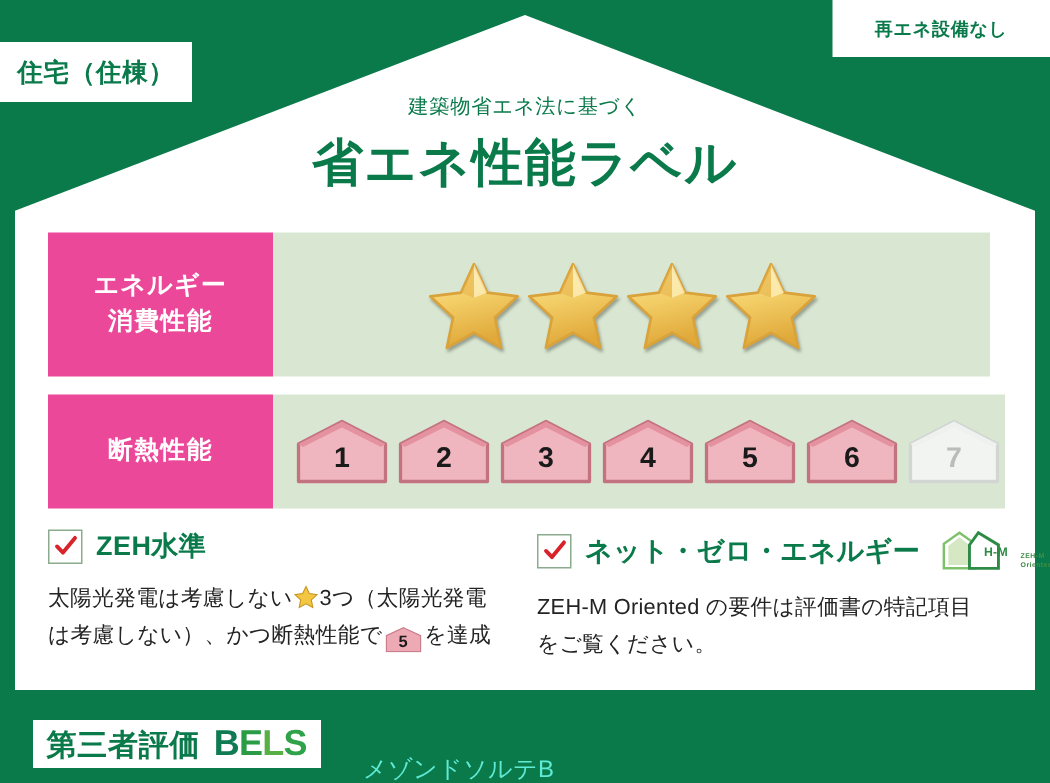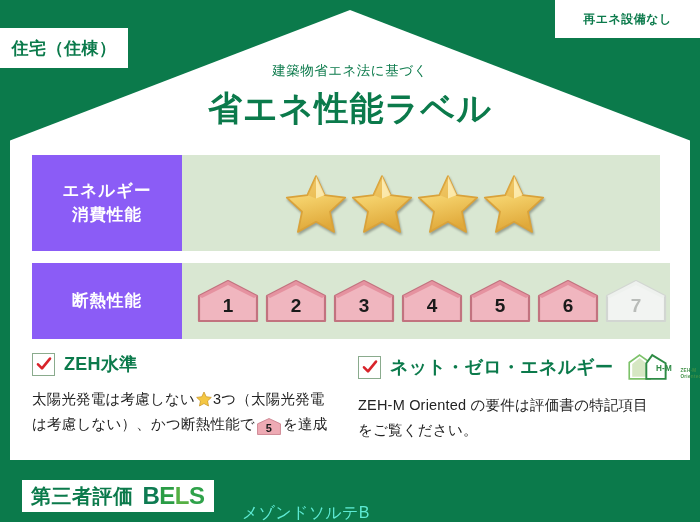--- a/index.html
+++ b/index.html
@@ -43,21 +43,21 @@
   .heading .sub{font-size:13.5px;font-weight:normal;letter-spacing:.5px;}
   .heading .main{font-size:34px;font-weight:bold;letter-spacing:1px;margin-top:6px;}
   
   .row{
     position:absolute;left:32px;width:628px;
     display:flex;align-items:stretch;
   }
   #row-energy{top:155px;height:96px;}
   #row-insul{top:263px;height:76px;}
   .row-label{
-    background:#8b5cf6;color:#ffffff;
+    background:#ec4899;color:#ffffff;
     width:150px;flex:0 0 150px;
     display:flex;flex-direction:column;align-items:center;justify-content:center;
     font-weight:bold;font-size:16.5px;line-height:1.45;letter-spacing:1px;
   }
   .row-body{
     flex:1;background:#d9e7d2;
     display:flex;align-items:center;
   }
   #row-energy .row-body{justify-content:center;gap:4px;padding-right:12px;}
   #row-insul .row-body{justify-content:flex-start;padding-left:14px;gap:2px;}

